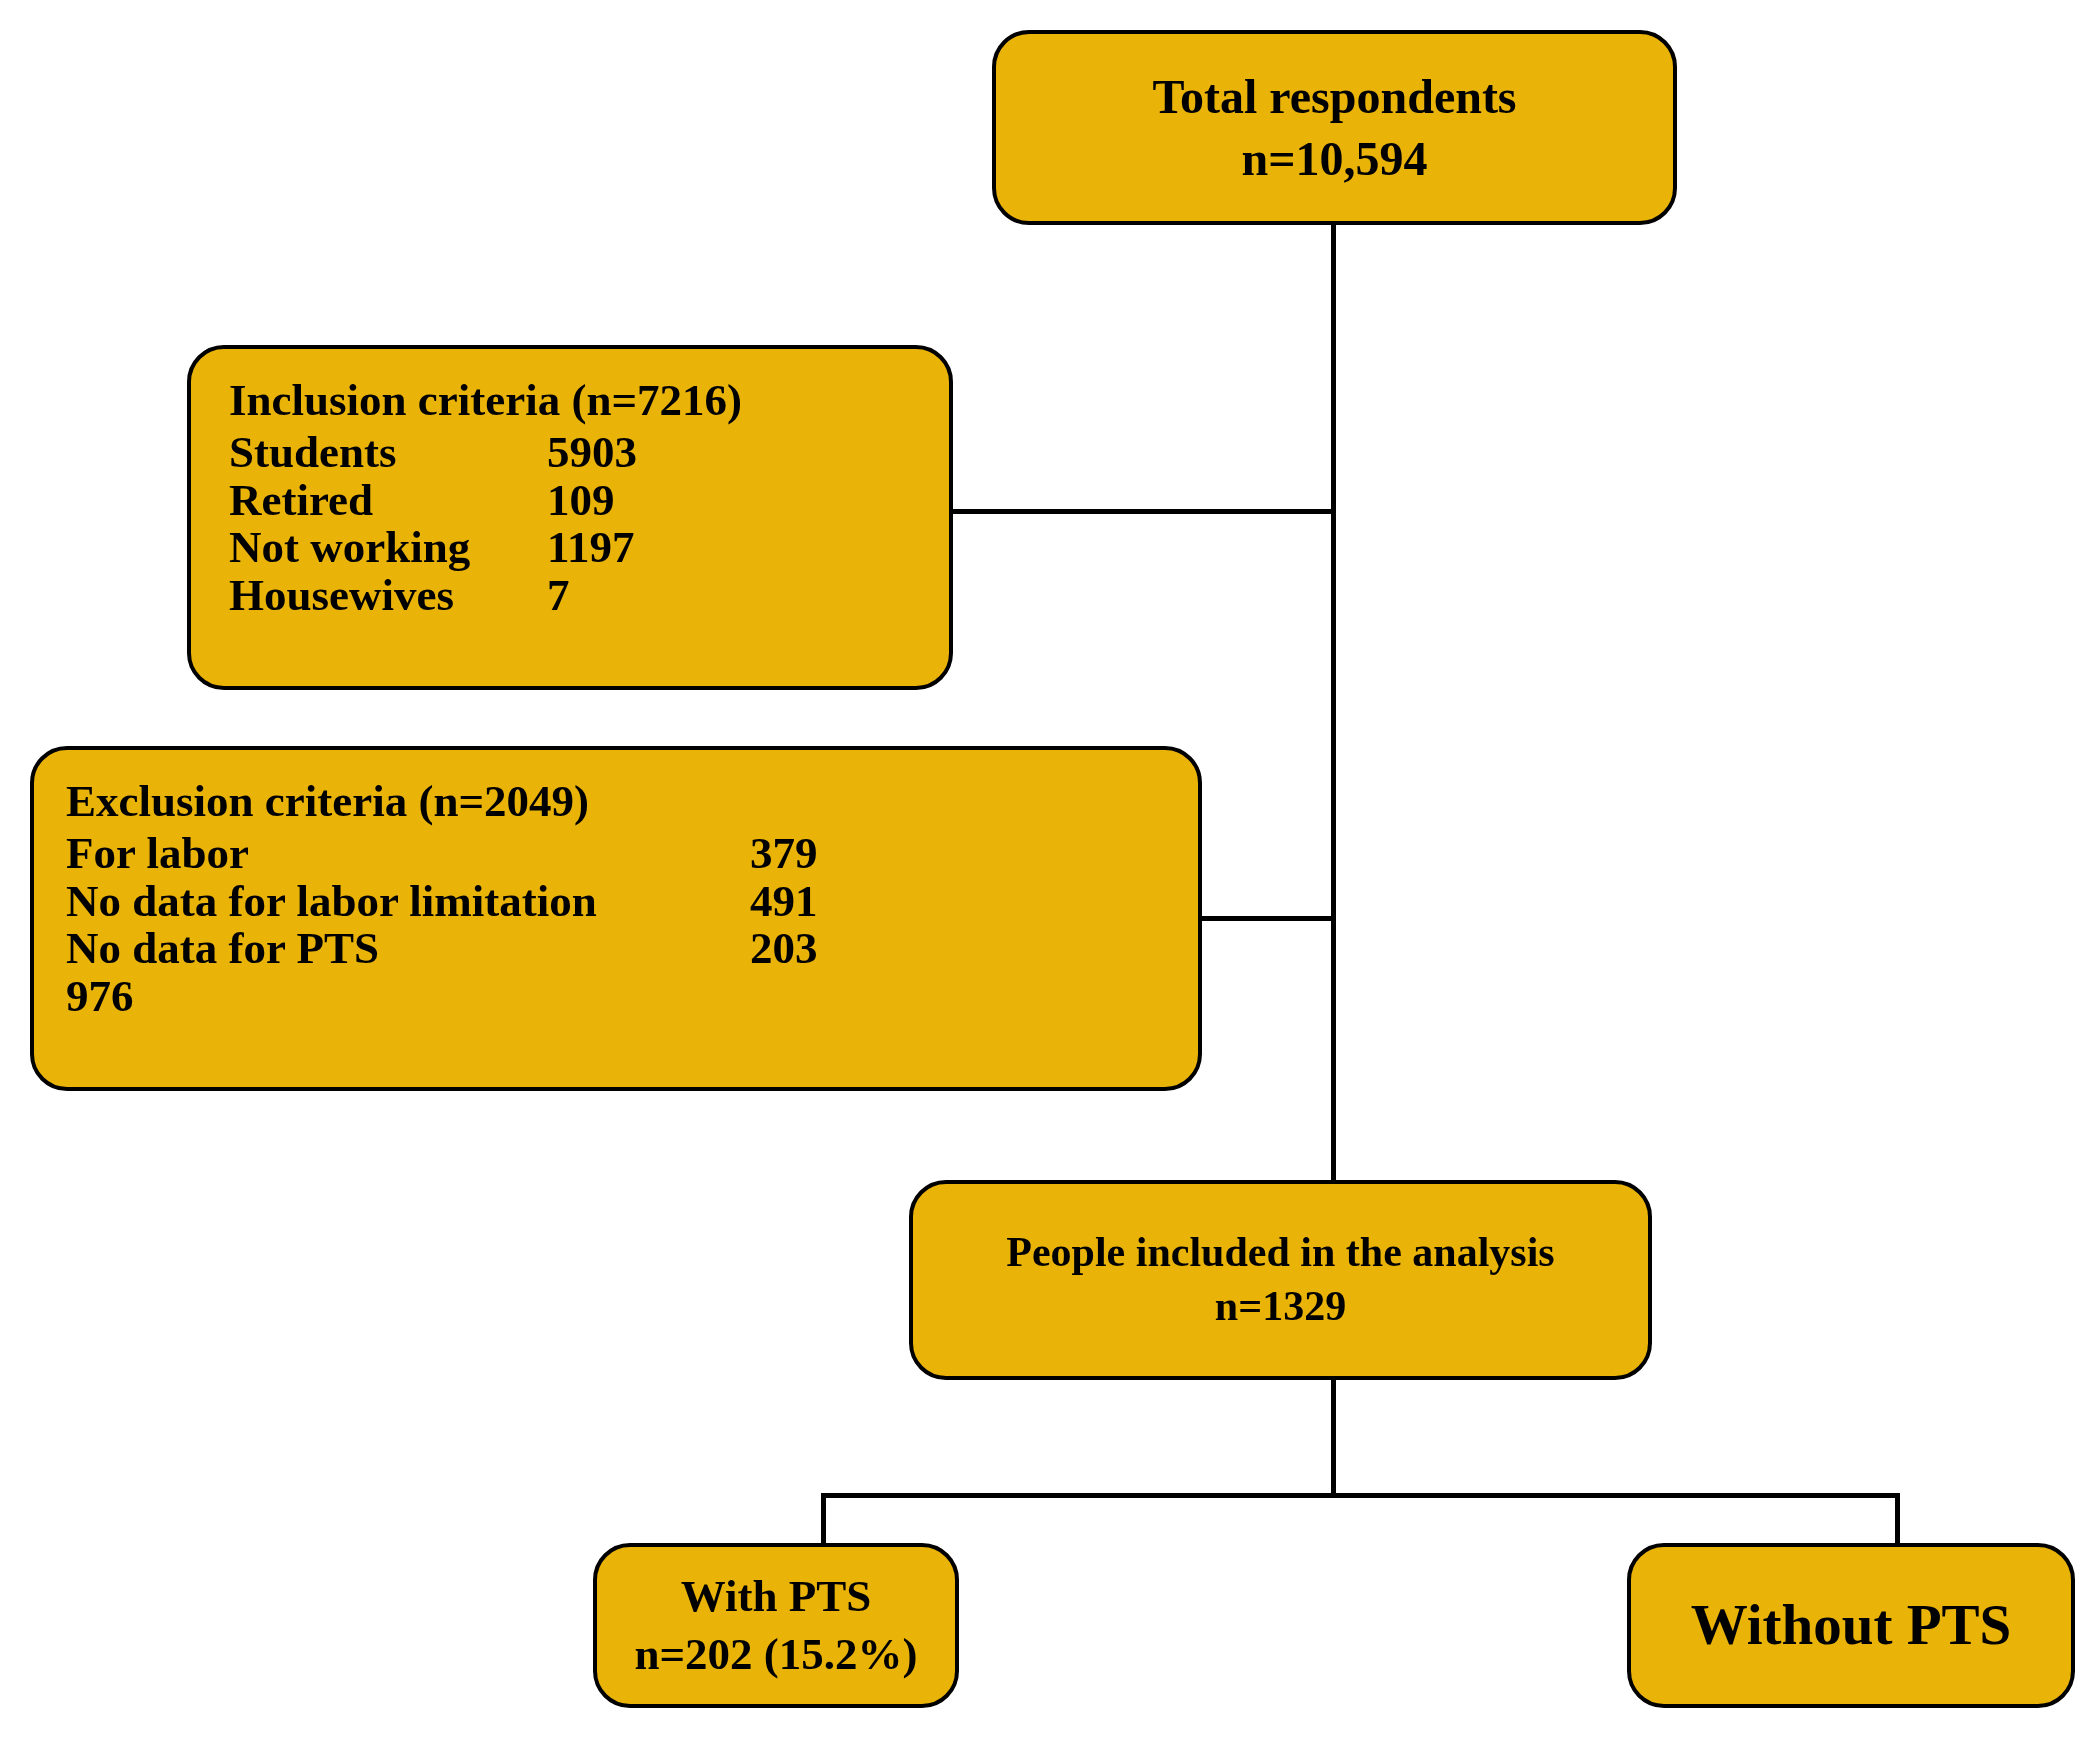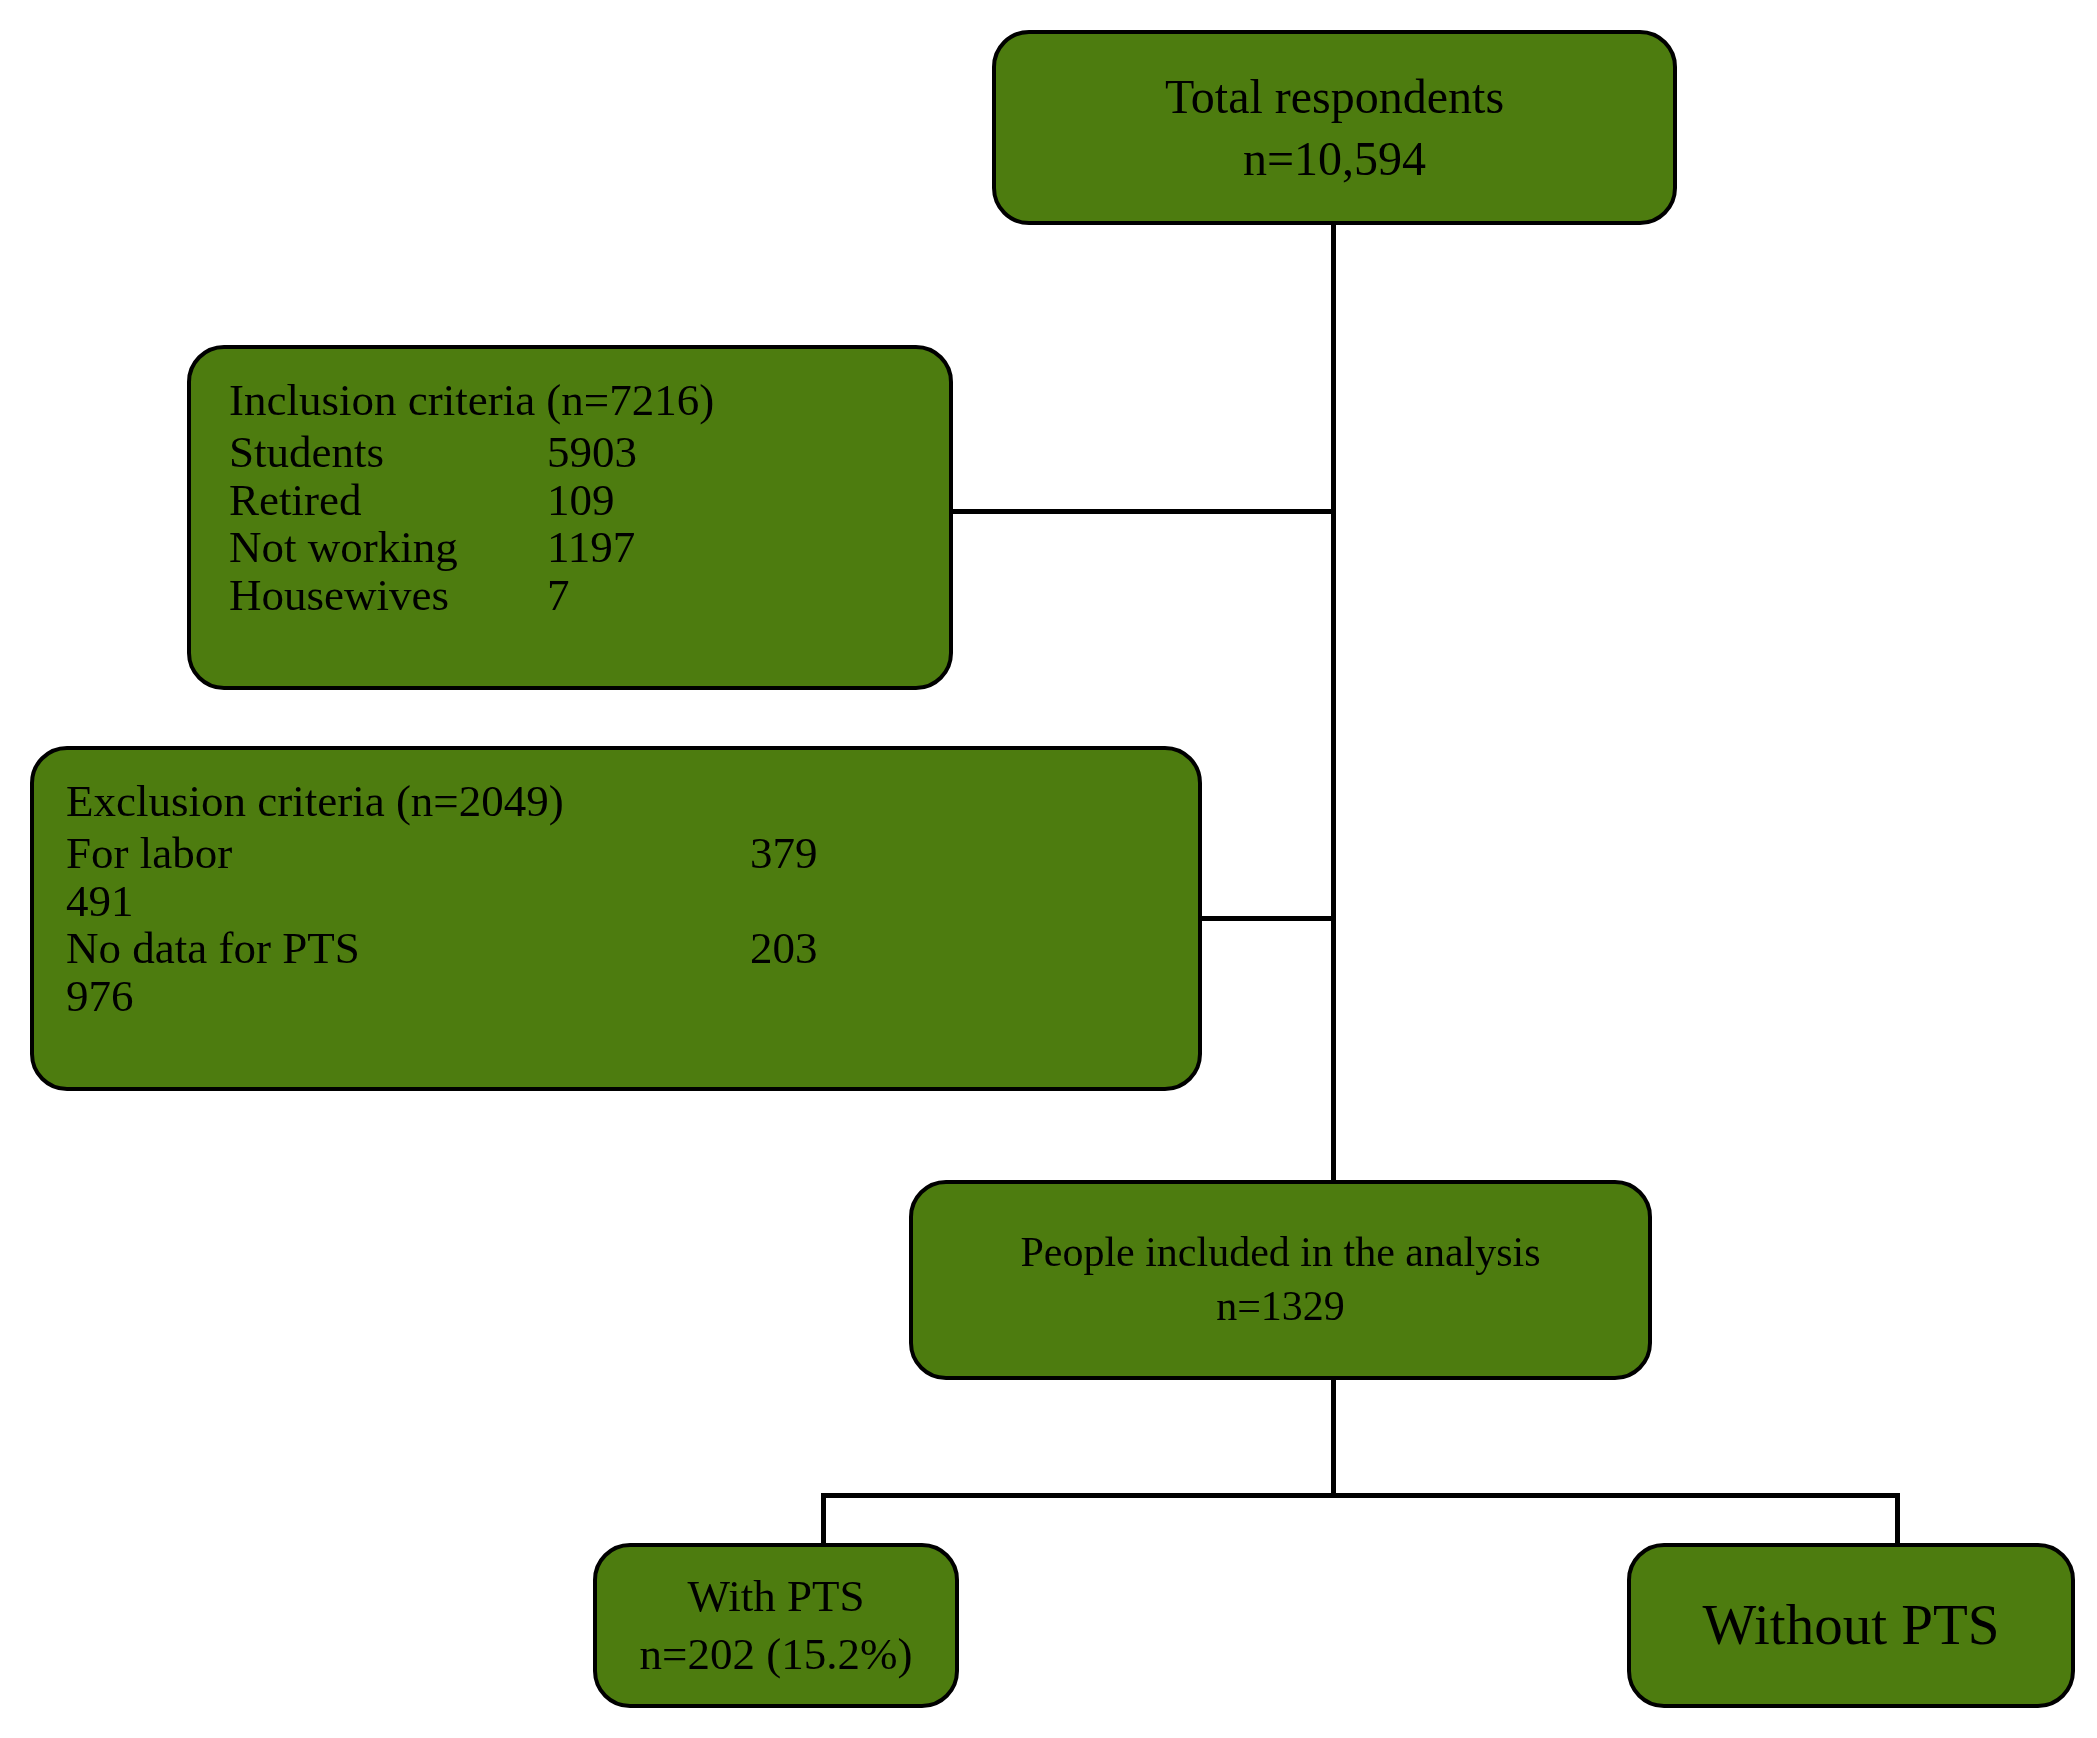--- a/index.html
+++ b/index.html
@@ -15,23 +15,23 @@
     font-family: "Liberation Serif", "DejaVu Serif", serif;
     overflow: hidden;
   }
 
   
   .node {
     position: absolute;
     box-sizing: border-box;
     border: 4px solid #000000;
     border-radius: 37px;
-    background: #4d7c0f;
+    background: #eab308;
     color: #000000;
-    font-weight: normal;
+    font-weight: bold;
     z-index: 3;
   }
   .node.centered {
     display: flex;
     flex-direction: column;
     align-items: center;
     justify-content: center;
     text-align: center;
   }
   .node .line {
@@ -161,20 +161,21 @@
     </div>
   </div>
 
   <div class="node" id="node-exclusion">
     <div class="crit-head">Exclusion criteria  (n=2049)</div>
     <div class="crit-row">
       <span class="crit-label">For labor</span>
       <span class="crit-value">379</span>
     </div>
     <div class="crit-row">
+      <span class="crit-label">No data for labor limitation</span>
       <span class="crit-value">491</span>
     </div>
     <div class="crit-row">
       <span class="crit-label">No data for PTS</span>
       <span class="crit-value">203</span>
     </div>
     <div class="crit-row">
       <span class="crit-value">976</span>
     </div>
   </div>

